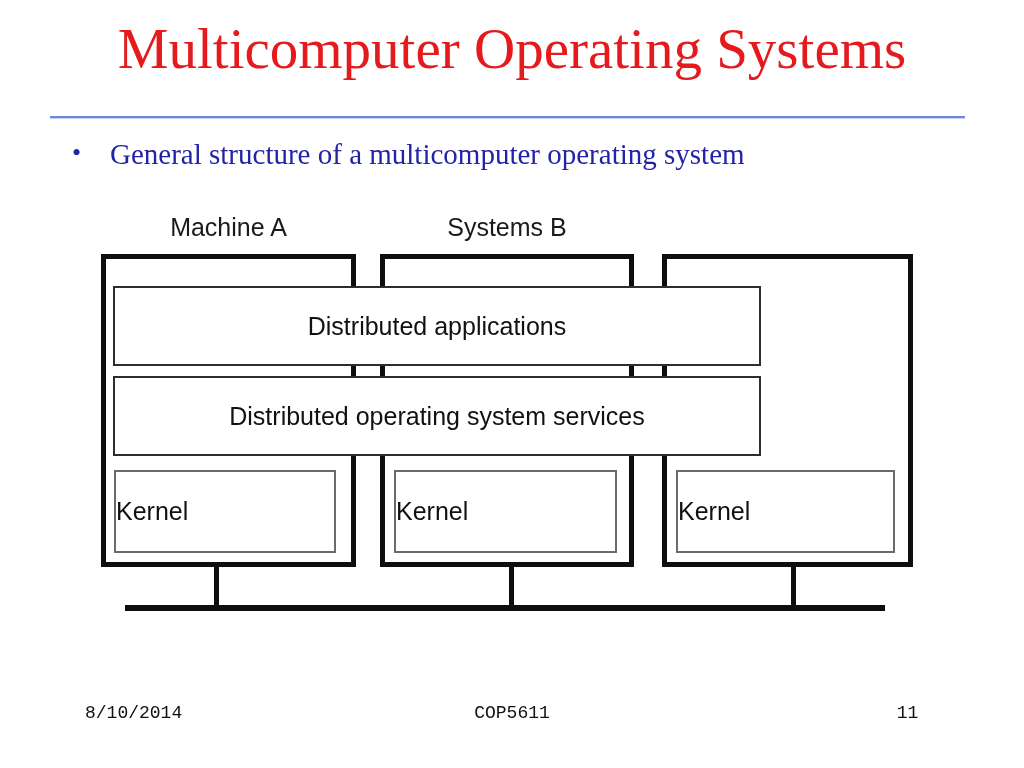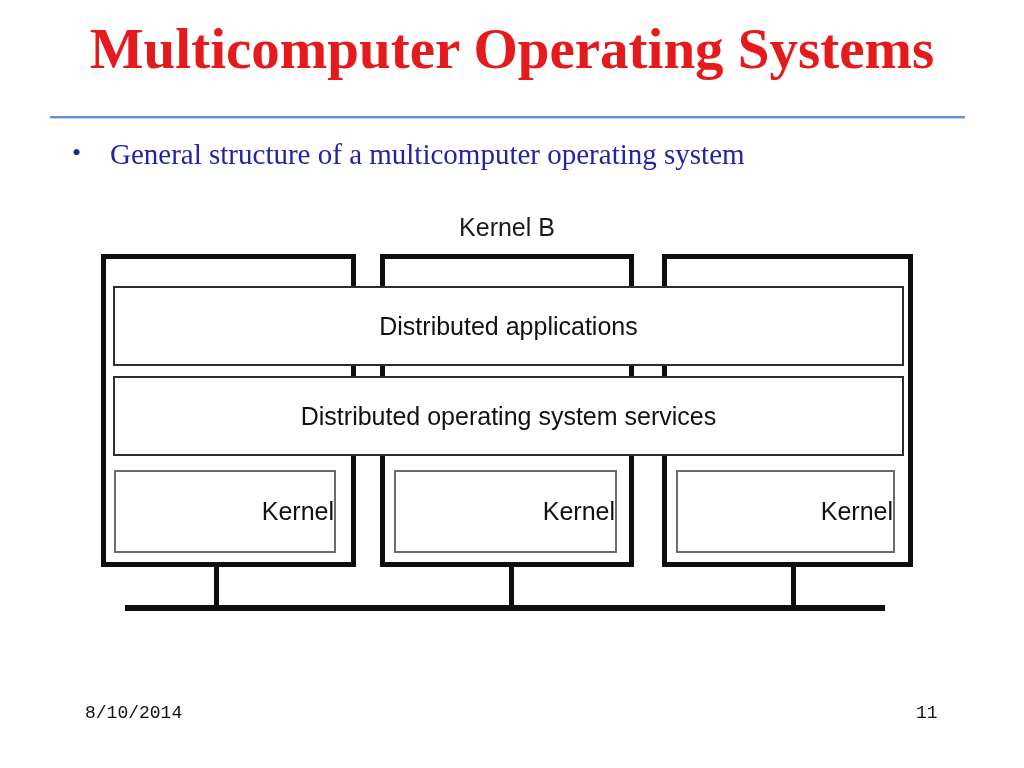--- a/index.html
+++ b/index.html
@@ -14,21 +14,21 @@
 
   
   .title {
     position: absolute;
     top: 18px;
     left: 50%;
     transform: translateX(-50%);
     white-space: nowrap;
     font-family: "Liberation Serif", serif;
     font-size: 57px;
-    font-weight: bold;
+    font-weight: normal;
     line-height: 1.1;
     color: #E51A1C;
   }
 
   
   .separator {
     position: absolute;
     left: 50px;
     top: 116px;
     width: 915px;
@@ -79,21 +79,21 @@
     background: transparent;
     z-index: 1;
   }
   .box-a { left: 101px; width: 255px; }
   .box-b { left: 380px; width: 254px; }
   .box-c { left: 662px; width: 251px; }
 
   .wide-box {
     position: absolute;
     left: 113px;
-    width: 791px;
+    width: 648px;
     border: 2px solid #2e2e2e;
     box-sizing: border-box;
     background: #ffffff;
     z-index: 2;
     display: flex;
     align-items: center;
     justify-content: center;
     font-size: 25px;
     color: #111111;
   }
@@ -103,21 +103,21 @@
   .kernel-box {
     position: absolute;
     top: 470px;
     height: 83px;
     border: 2px solid #6b6b6b;
     box-sizing: border-box;
     background: #ffffff;
     z-index: 2;
     display: flex;
     align-items: center;
-    justify-content: flex-end;
+    justify-content: flex-start;
     font-size: 25px;
     color: #111111;
   }
   .kernel-a { left: 114px; width: 222px; }
   .kernel-b { left: 394px; width: 223px; }
   .kernel-c { left: 676px; width: 219px; }
 
   .connector {
     position: absolute;
     top: 565px;
@@ -152,39 +152,40 @@
   .footer-text {
     position: absolute;
     top: 702px;
     font-family: Liberation Mono, monospace;
     font-size: 18px;
     color: #111111;
     line-height: 1.3;
   }
   .footer-date { left: 85px; }
   .footer-course { left: 0; width: 1024px; text-align: center; }
-  .footer-page { left: 916px; width: 55px; text-align: left; }
+  .footer-page { left: 880px; width: 55px; text-align: center; }
 </style>
 </head>
 <body>
 
 <div class="slide">
 
   <div class="title">Multicomputer Operating Systems</div>
 
   <div class="separator"></div>
 
   <div class="bullet-row">
     <span class="bullet-marker">•</span>
     <span>General structure of a multicomputer operating system</span>
   </div>
 
   <div class="diagram">
 
-    <div class="machine-label lbl-b">Kernel B</div>
+    <div class="machine-label lbl-a">Machine A</div>
+    <div class="machine-label lbl-b">Systems B</div>
 
     <div class="machine-box box-a"></div>
     <div class="machine-box box-b"></div>
     <div class="machine-box box-c"></div>
 
     <div class="wide-box apps-box">
       <span>Distributed applications</span>
     </div>
 
     <div class="wide-box services-box">
@@ -203,15 +204,16 @@
 
     <div class="connector conn-a"></div>
     <div class="connector conn-b"></div>
     <div class="connector conn-c"></div>
 
     <div class="network-line"></div>
 
   </div>
 
   <div class="footer-text footer-date">8/10/2014</div>
+  <div class="footer-text footer-course">COP5611</div>
   <div class="footer-text footer-page">11</div>
 
 </div>
 
 </body></html>

